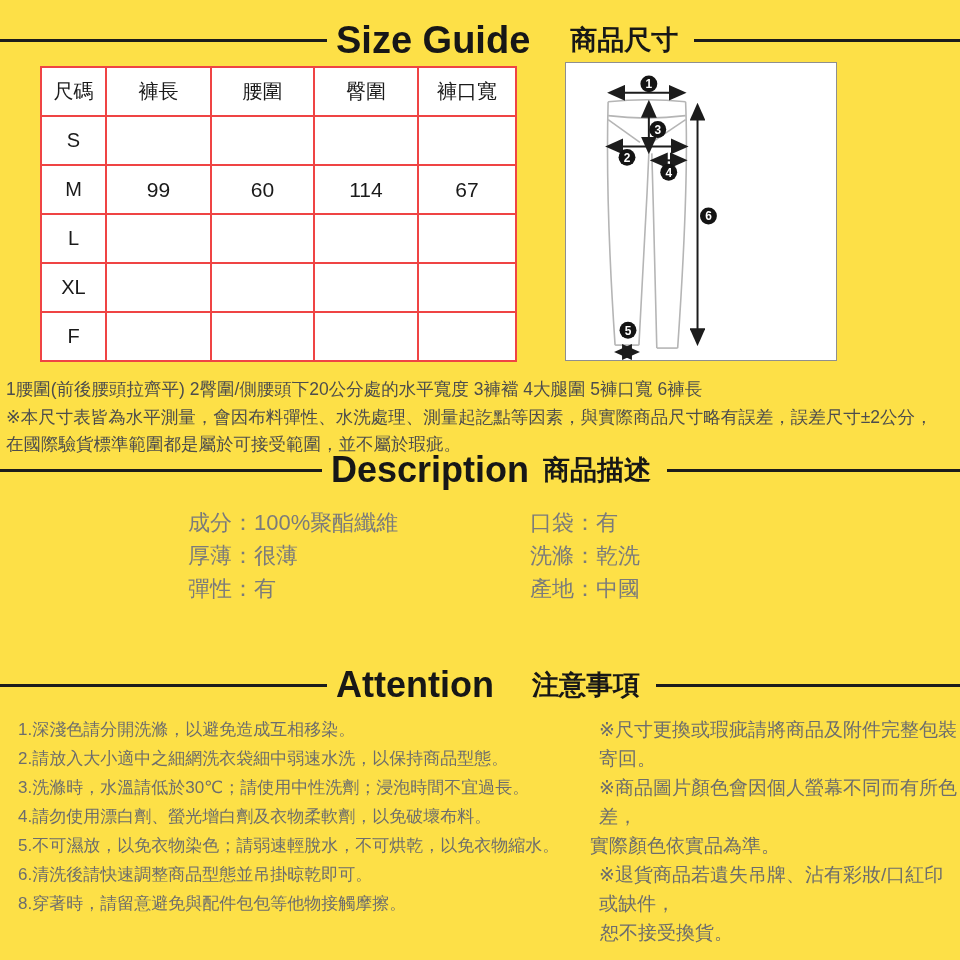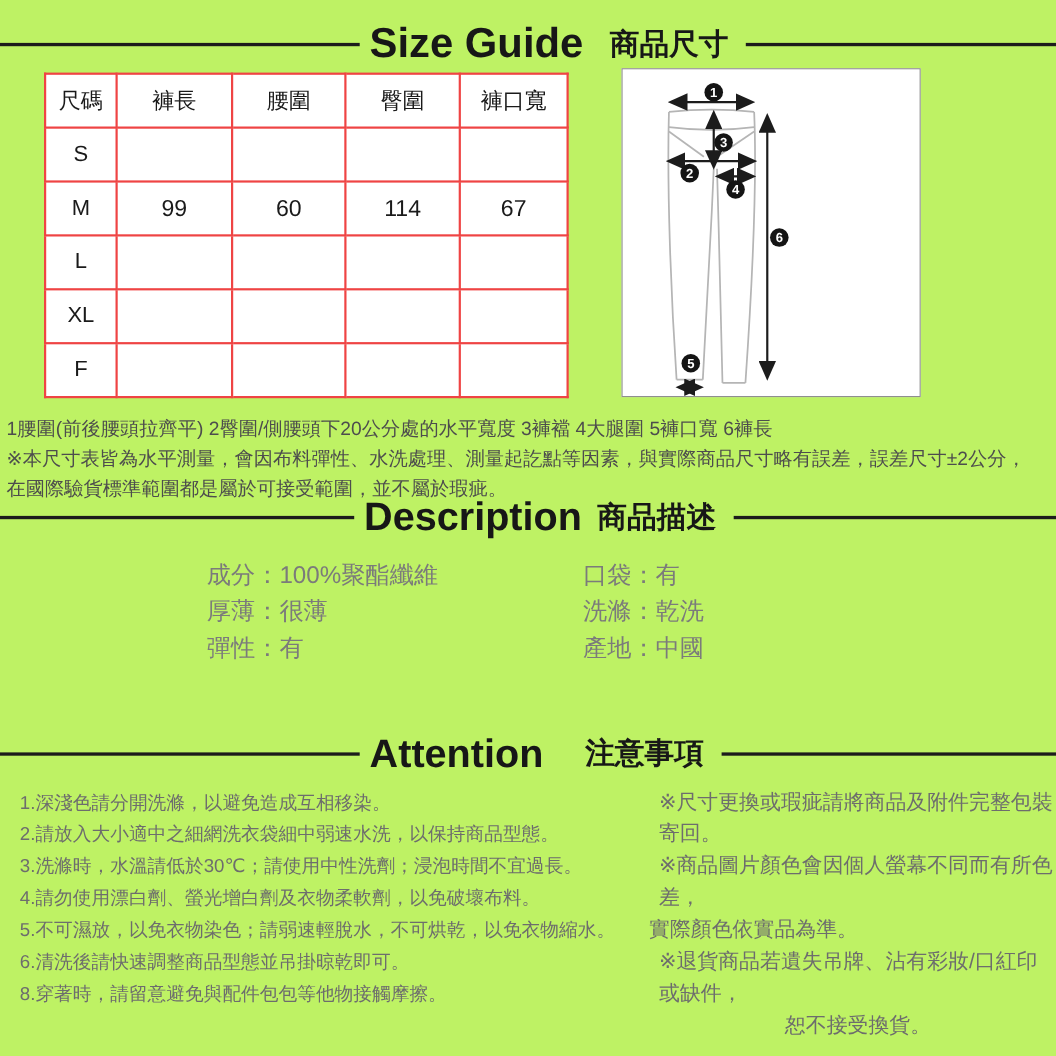--- a/index.html
+++ b/index.html
@@ -1,18 +1,18 @@
 <!DOCTYPE html>
 <html><head>
 <meta charset="utf-8">
 <style>
   * { margin:0; padding:0; box-sizing:border-box; }
   html,body { background:#fff; }
   body { font-family:"Liberation Sans","DejaVu Sans",sans-serif; }
-  .page { position:relative; width:960px; height:960px; background:#bef264; overflow:hidden; }
+  .page { position:relative; width:960px; height:960px; background:#fde047; overflow:hidden; }
 
   
   .sec-title { position:absolute; left:0; right:0; height:48px; display:flex; align-items:center; }
   .rule { height:3px; background:#1c1c1c; }
   .rule.grow { flex:1; margin-left:16px; }
   .t-en { font-weight:bold; color:#171717; font-size:36px; margin-left:9px; letter-spacing:0; white-space:nowrap; }
   .t-en.big { font-size:38px; }
   .t-zh { font-weight:bold; color:#171717; font-size:27px; white-space:nowrap; }
 
   
@@ -32,31 +32,31 @@
   
   .desc-col { position:absolute; font-size:22px; line-height:33px; color:#7b7b7b; }
   .desc-col.left  { left:188px; top:506px; }
   .desc-col.right { left:530px; top:506px; }
 
   
   .care-list { position:absolute; left:18px; top:715px; font-size:17px; line-height:29px; color:#6d6d6d; }
   .notes-col { position:absolute; left:548px; top:715px; font-size:19px; line-height:29px; color:#6d6d6d;margin-left:37px; }
   .notes-col .ind14 { padding-left:14px; }
   .notes-col .ind5  { padding-left:5px; }
-  .notes-col .ind15 { padding-left:15px;text-align:center; }
+  .notes-col .ind15 { padding-left:15px; }
 </style>
 </head>
 <body>
 
 <div class="page">
 
   <div class="sec-title" style="top:16px">
     <span class="rule" style="width:327px"></span>
     <span class="t-en big">Size Guide</span>
-    <span class="t-zh" style="margin-left:24px">商品尺寸</span>
+    <span class="t-zh" style="margin-left:40px">商品尺寸</span>
     <span class="rule grow"></span>
   </div>
 
   <table class="size-table">
     <colgroup>
       <col style="width:65px">
         <col style="width:105px">
         <col style="width:103px">
         <col style="width:104px">
         <col style="width:98px">

